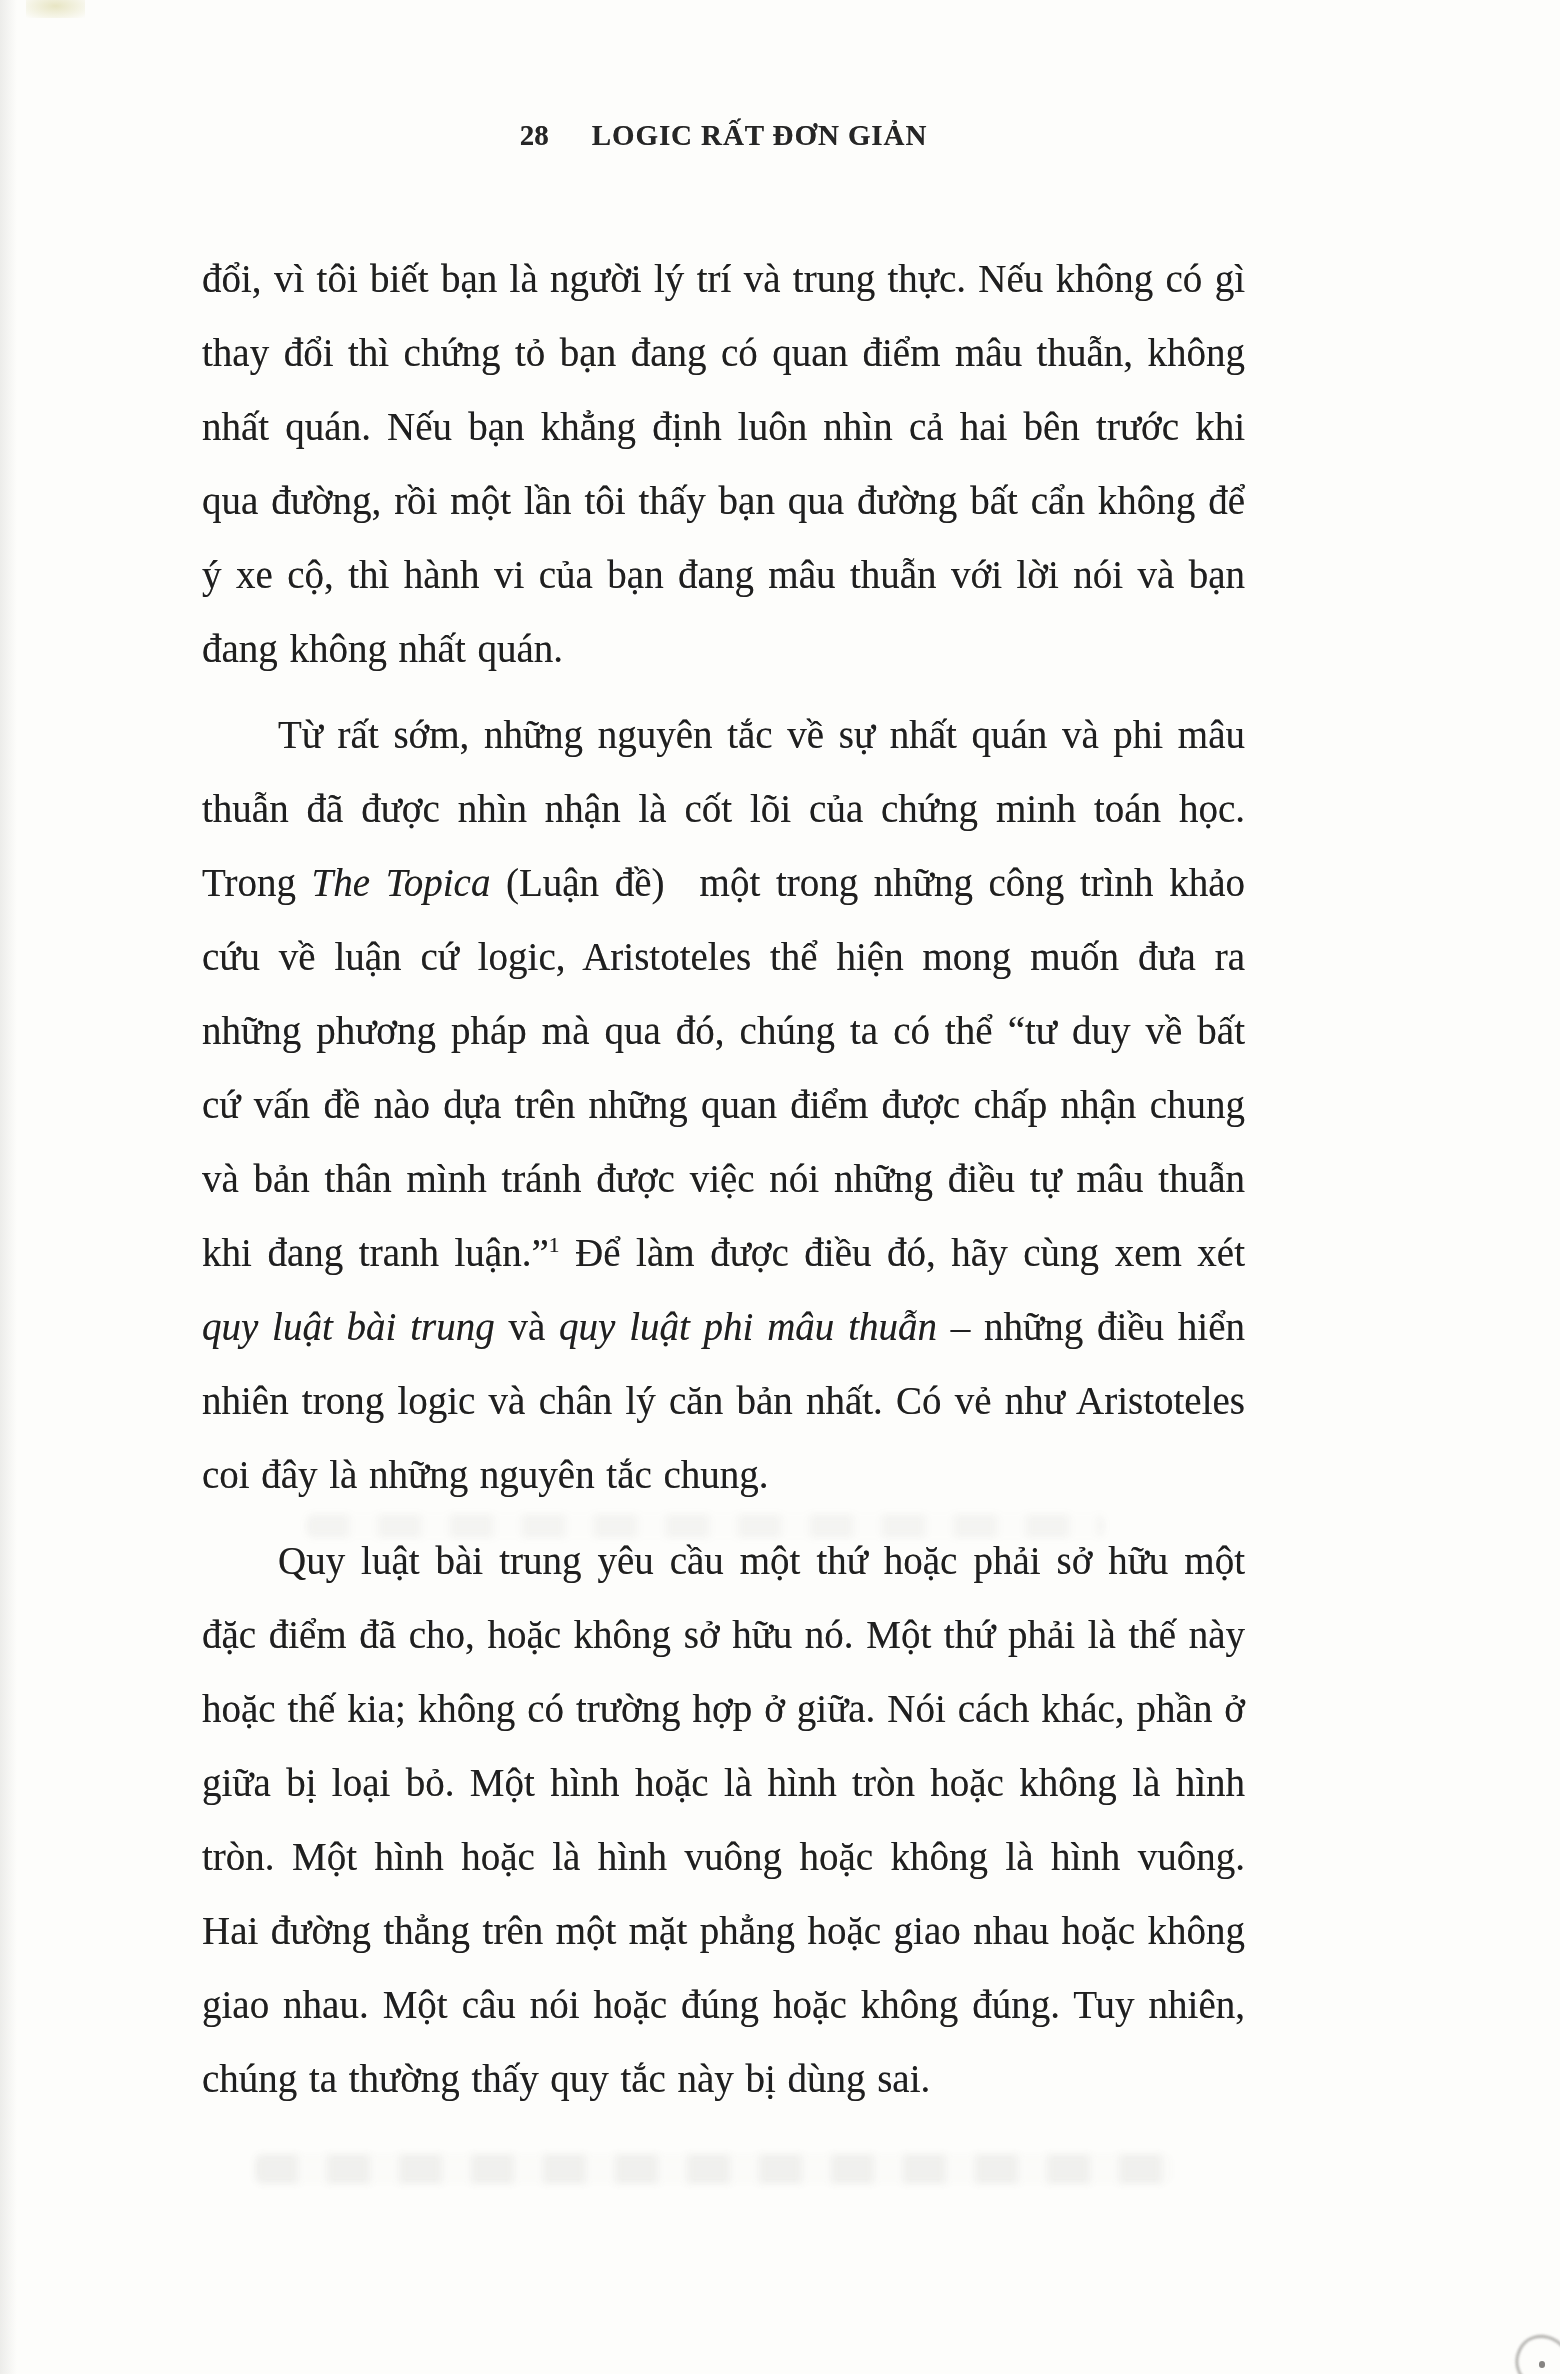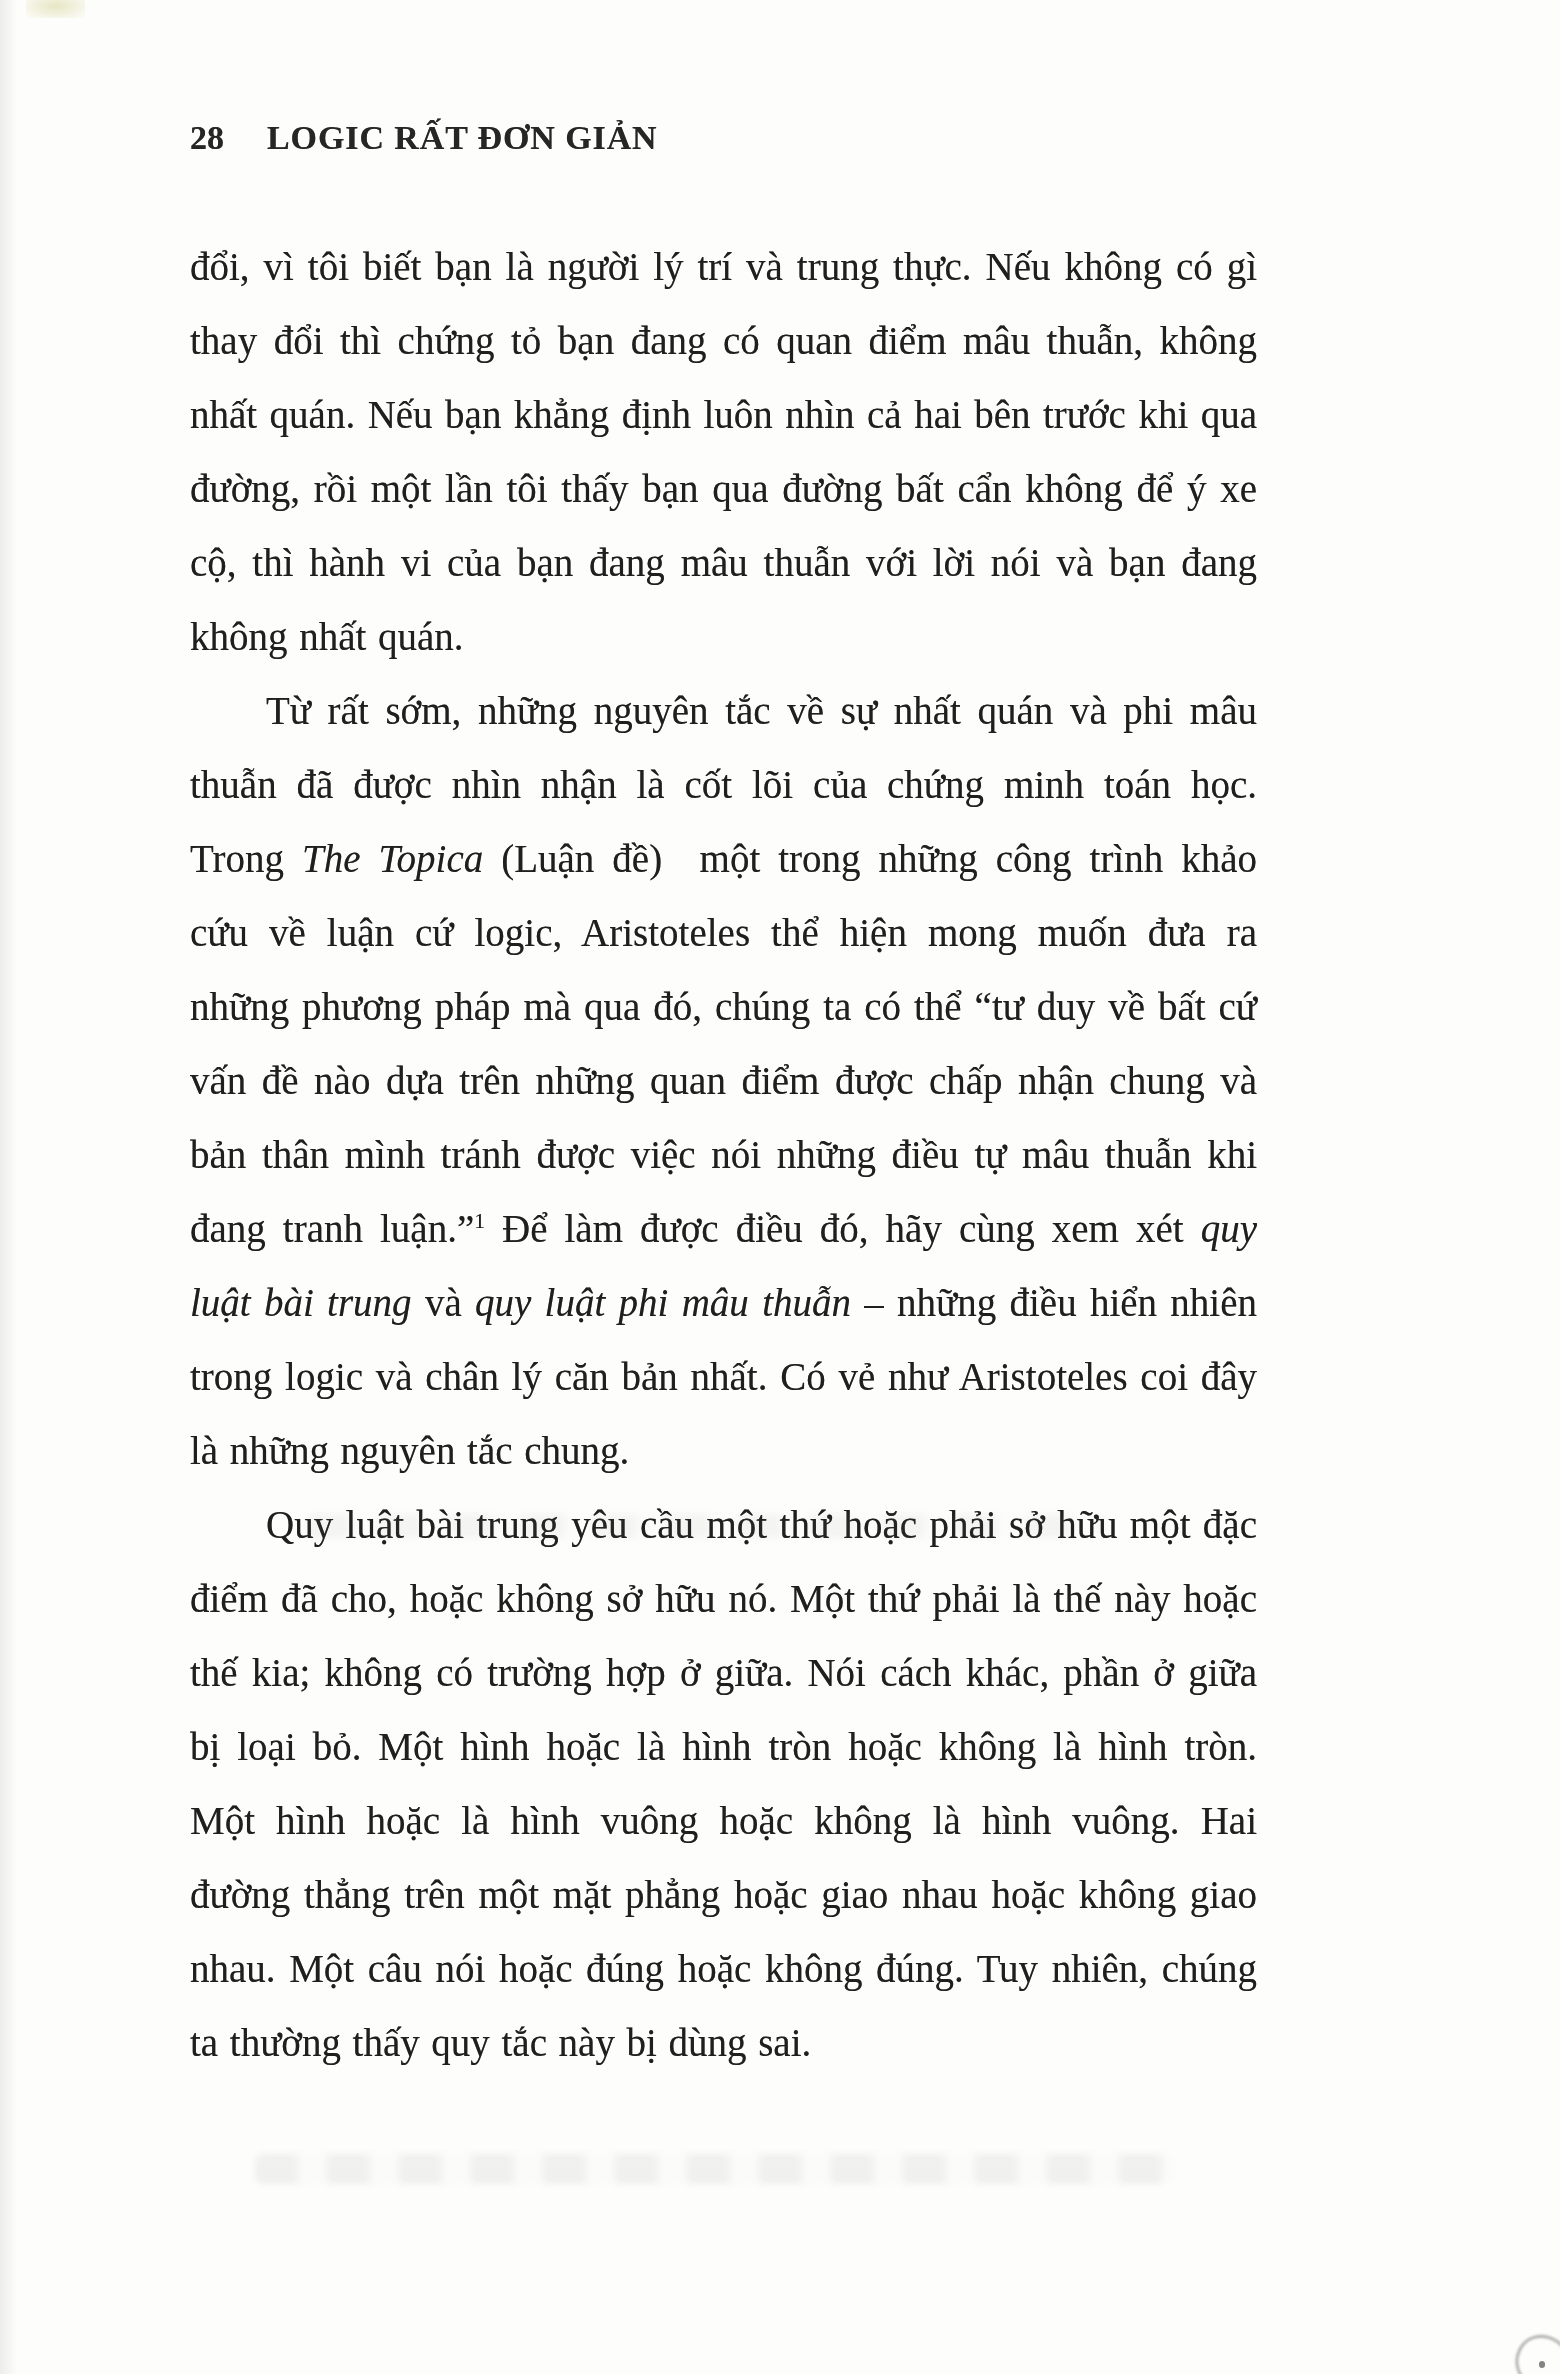--- a/index.html
+++ b/index.html
@@ -24,23 +24,23 @@
     left: 0; top: 0; bottom: 0;
     width: 16.7px;
     background: linear-gradient(90deg, rgba(160,160,155,0.18), rgba(160,160,155,0));
     pointer-events: none;
   }
   .running-head {
     position: absolute;
     left: 190px;
     top: 119px;
     width: 1067px;
-    text-align: left;
+    text-align: center;
     font-weight: bold;
-    font-size: 34px;
+    font-size: 29px;
     letter-spacing: 0.9px;
     color: #262626;
     text-shadow: 0 0 0.6px rgba(40,40,40,0.55);
     white-space: nowrap;
   }
   .running-head .pagenum {
     margin-right: 43px;
     letter-spacing: 0;
   }
   .text-block {
@@ -48,21 +48,21 @@
     left: 190px;
     top: 230px;
     width: 1067px;
     font-size: 39px;
     line-height: 74px;
     text-align: justify;
     word-spacing: 1.9px;
     text-shadow: 0 0 0.6px rgba(25,25,25,0.55);
   }
   .text-block p {
-    margin: 0;
+    margin: 12px;
     padding: 0;
   }
   .text-block p.indent {
     text-indent: 76px;
   }
   .text-block sup {
     font-size: 0.55em;
     line-height: 0;
     vertical-align: super;
   }

